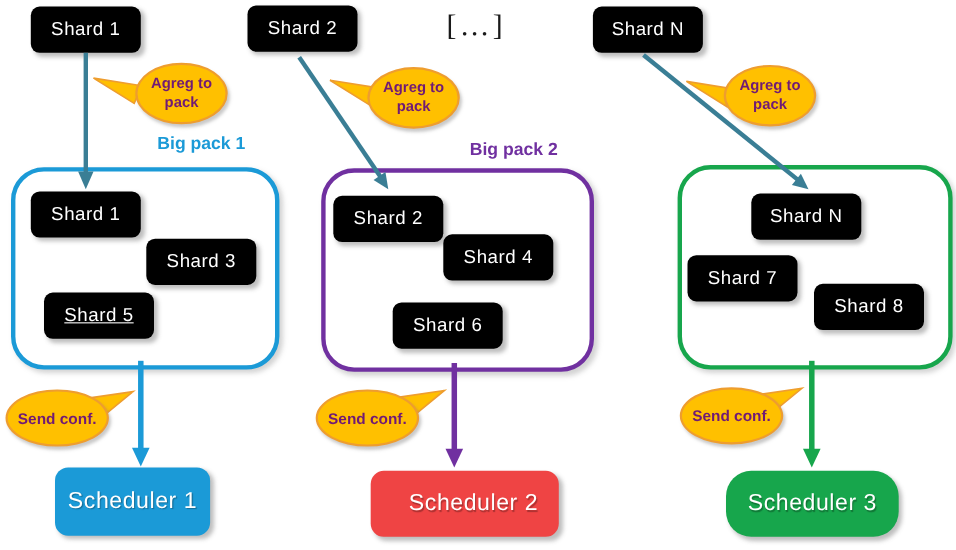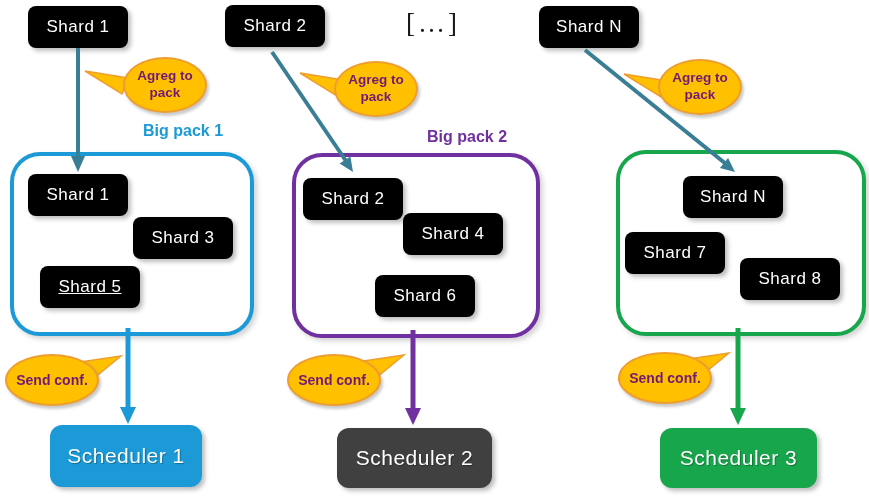--- a/index.html
+++ b/index.html
@@ -33,21 +33,21 @@
 
   
   .scheduler{
     position:absolute;border-radius:12px;
     box-shadow:3px 3px 4px rgba(110,110,110,0.45);
     color:#ffffff;font-size:21px;letter-spacing:.5px;
     display:flex;align-items:center;justify-content:center;
     text-shadow:1px 1px 1px rgba(0,0,0,0.3);
   }
   .scheduler.c1{background:#1B9AD7;}
-  .scheduler.c2{background:#404040;}
+  .scheduler.c2{background:#ef4444;padding-left:16px;}
   .scheduler.c3{background:#17A64C;}
 
   
   .bubble{
     position:absolute;background:#FFC000;border:2px solid #EE9D2F;
     border-radius:50%;box-shadow:2px 3px 3px rgba(120,120,120,0.4);
     color:#701a75;font-weight:600;text-align:center;
     display:flex;align-items:center;justify-content:center;
     z-index:3;
   }
@@ -117,27 +117,27 @@
   <div class="pack c1" style="left:10px;top:152px;width:236px;height:176px;"></div>
   <div class="pack c2" style="left:292px;top:153px;width:240px;height:177px;"></div>
   <div class="pack c3" style="left:616px;top:150px;width:242px;height:178px;"></div>
 
   <div class="shard" style="left:28px;top:174px;">Shard 1</div>
   <div class="shard" style="left:133px;top:217px;">Shard 3</div>
   <div class="shard" style="left:40px;top:266px;text-decoration:underline;">Shard 5</div>
 
   <div class="shard" style="left:303px;top:178px;">Shard 2</div>
   <div class="shard" style="left:403px;top:213px;">Shard 4</div>
-  <div class="shard" style="left:375px;top:275px;">Shard 6</div>
+  <div class="shard" style="left:357px;top:275px;">Shard 6</div>
 
   <div class="shard" style="left:683px;top:176px;">Shard N</div>
   <div class="shard" style="left:625px;top:232px;">Shard 7</div>
   <div class="shard" style="left:740px;top:258px;">Shard 8</div>
 
   <div class="bubble send" style="left:5px;top:354px;">Send conf.</div>
   <div class="bubble send" style="left:287px;top:354px;">Send conf.</div>
   <div class="bubble send" style="left:618px;top:352px;">Send conf.</div>
 
-  <div class="scheduler c1" style="left:50px;top:425px;width:152px;height:62px;">Scheduler 1</div>
+  <div class="scheduler c1" style="left:50px;top:425px;width:141px;height:62px;">Scheduler 1</div>
   <div class="scheduler c2" style="left:337px;top:428px;width:155px;height:60px;">Scheduler 2</div>
-  <div class="scheduler c3" style="left:660px;top:428px;width:157px;height:60px;">Scheduler 3</div>
+  <div class="scheduler c3" style="left:660px;top:428px;width:157px;height:60px;border-radius:23px;">Scheduler 3</div>
 
 </div>
 
 </body></html>

